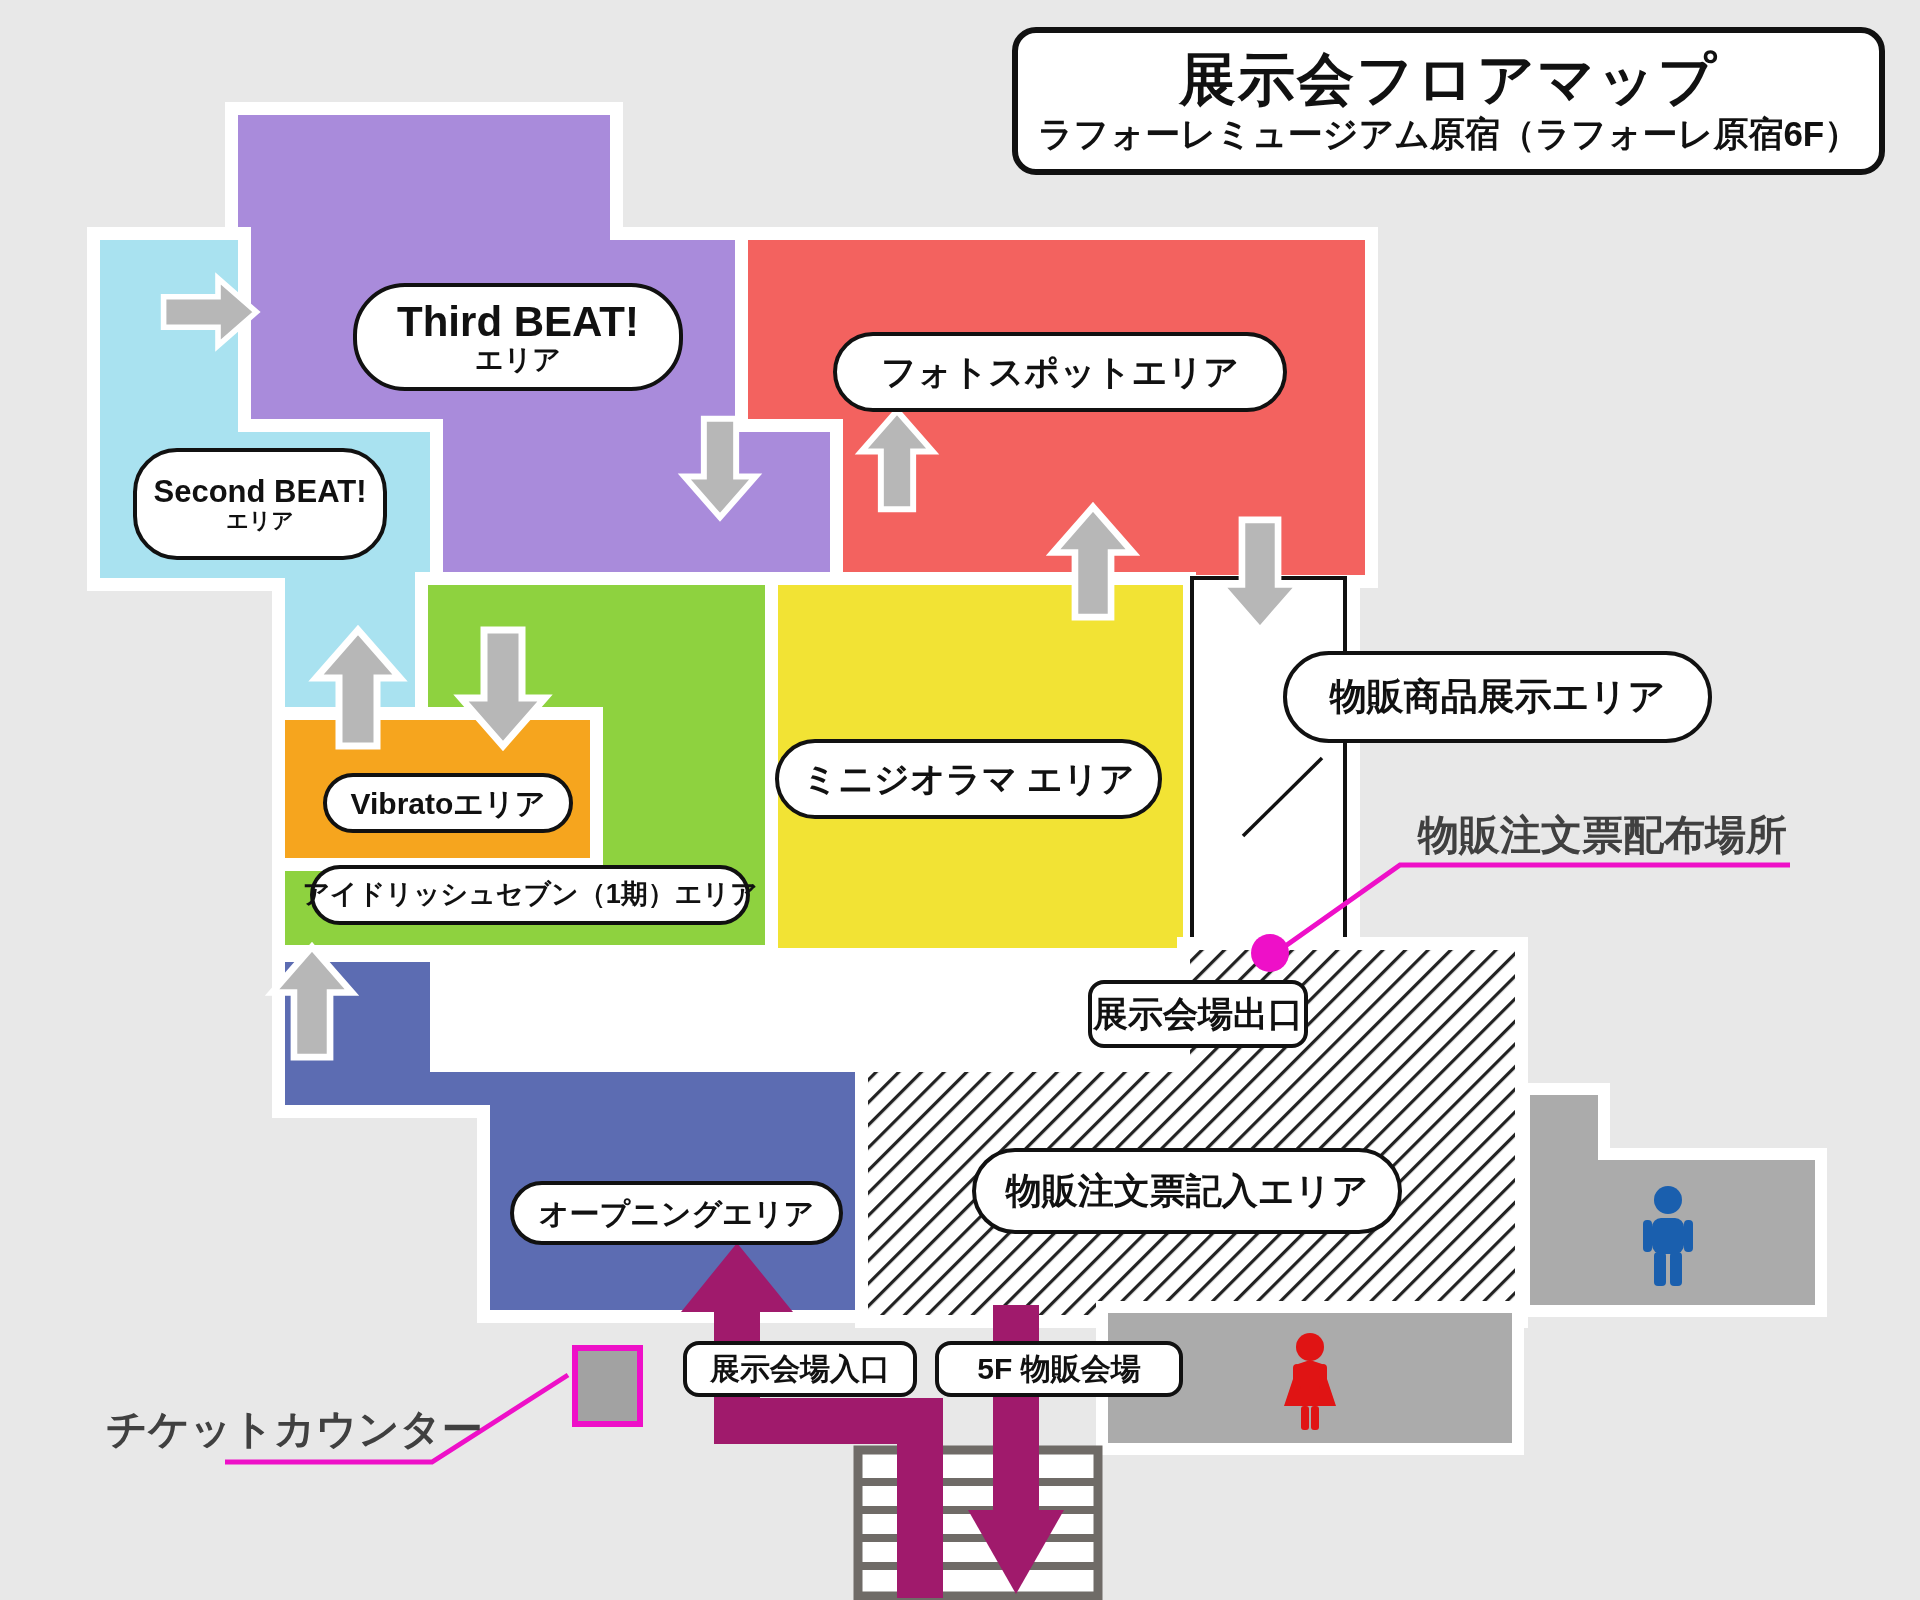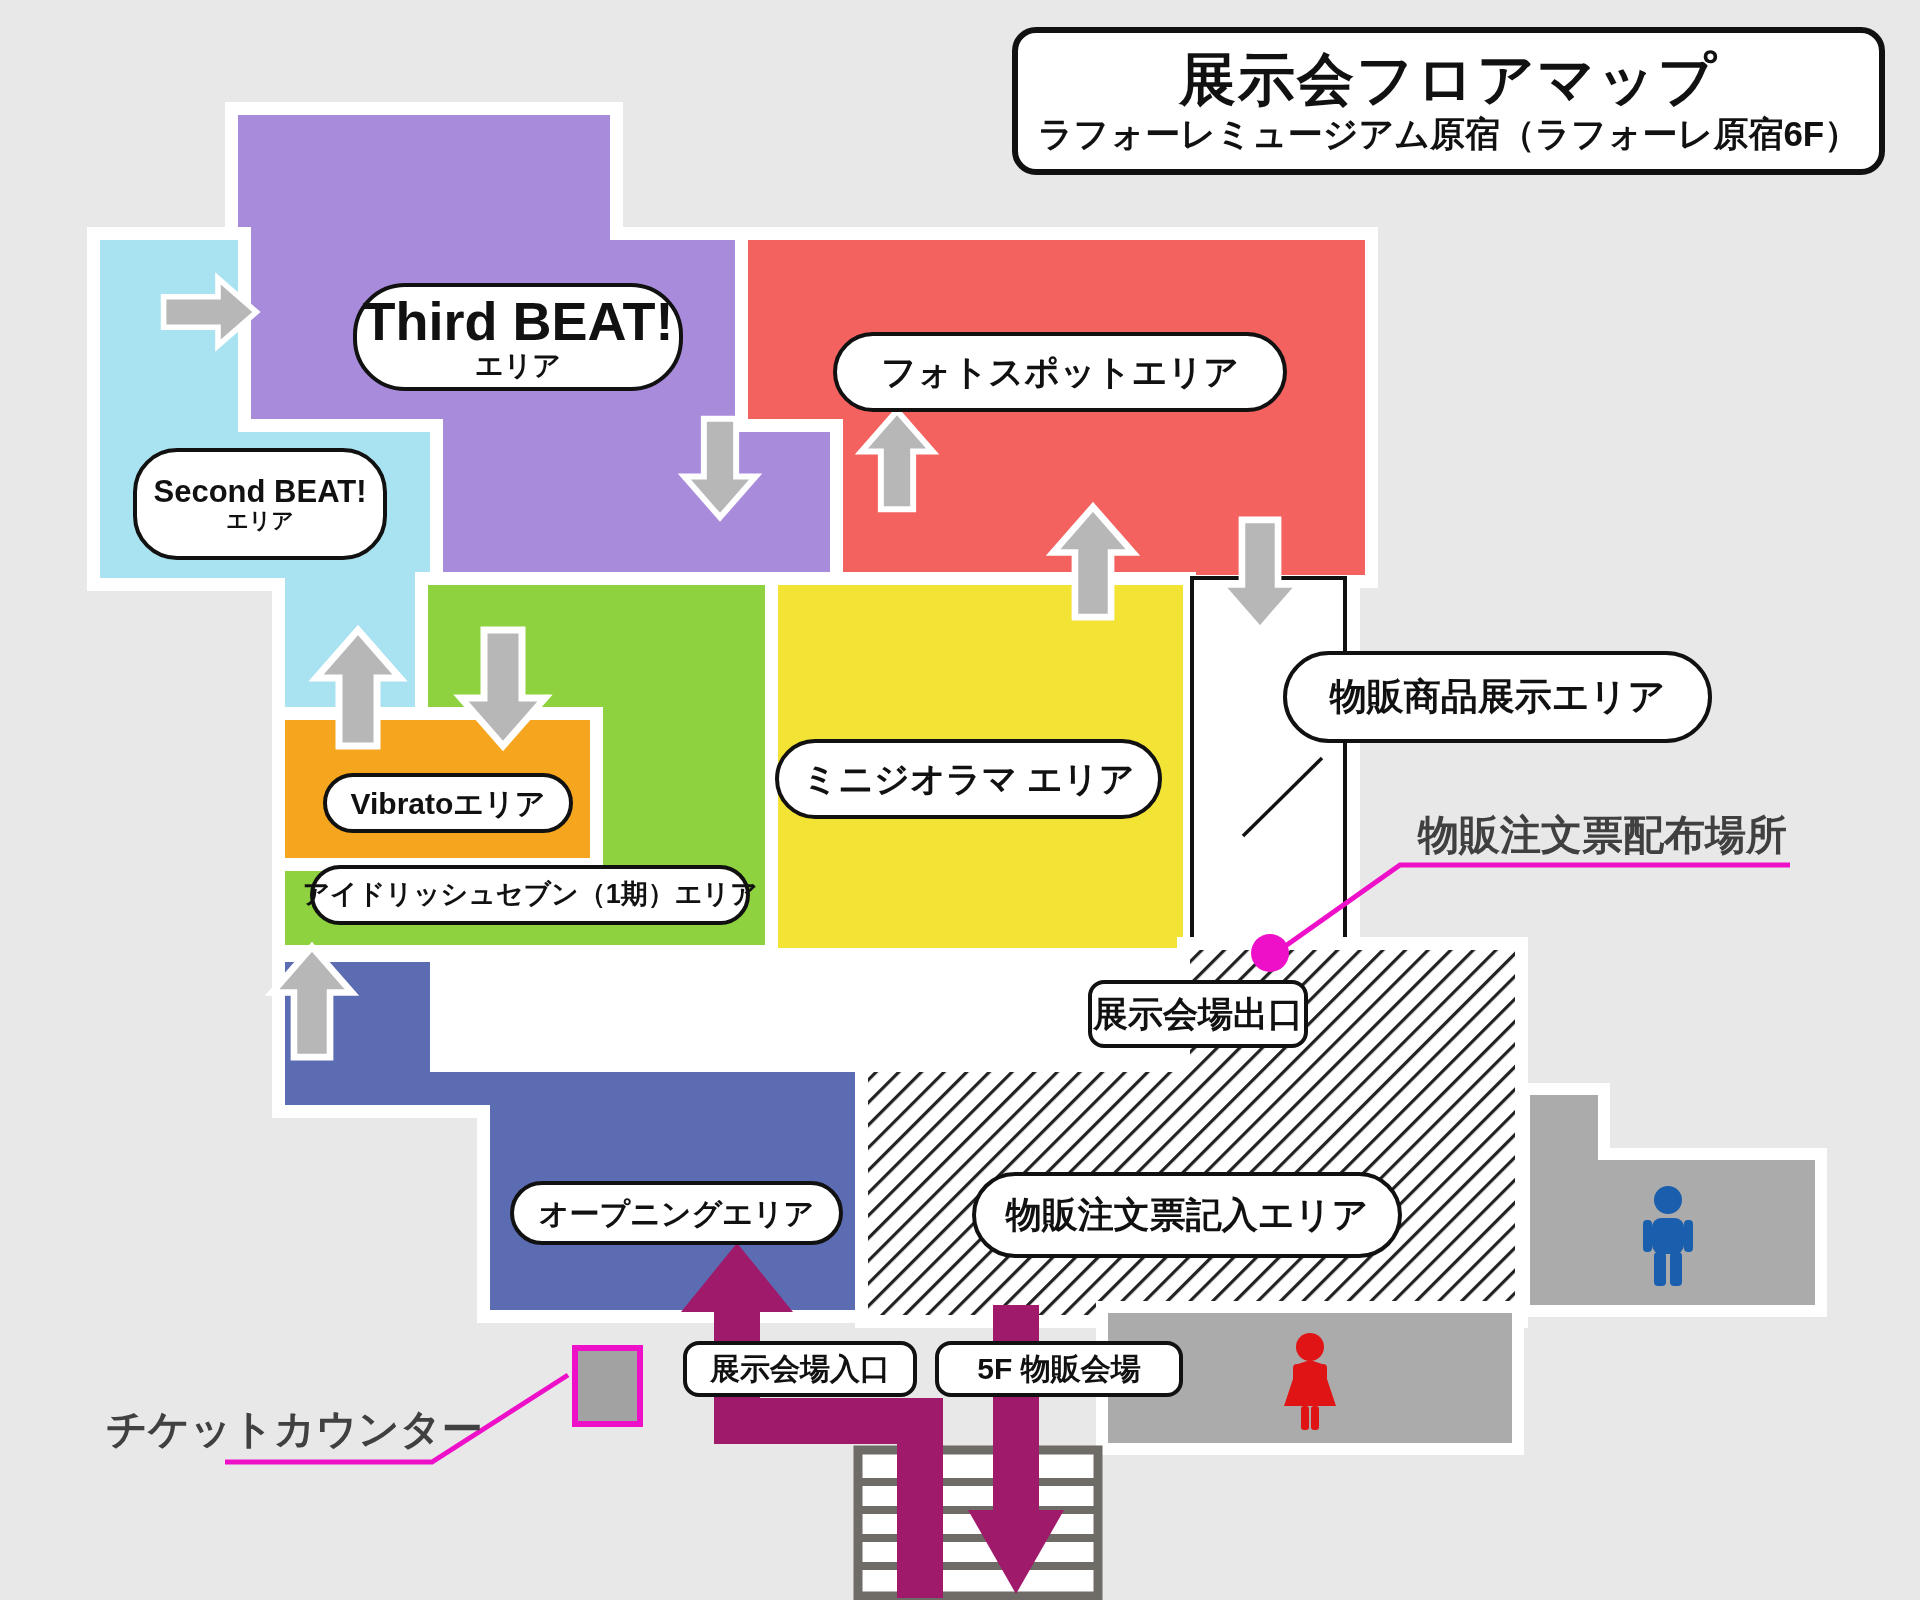--- a/index.html
+++ b/index.html
@@ -127,42 +127,42 @@
       <rect x="1311" y="1406" width="8" height="24" rx="3"></rect>
     </g>
   </svg>
 
   <div class="title-box abs" style="left:1012px;top:27px;width:873px;height:148px;">
     <div class="heading">展示会フロアマップ</div>
     <div class="subheading">ラフォーレミュージアム原宿（ラフォーレ原宿6F）</div>
   </div>
 
   <div class="bubble abs" style="left:353px;top:283px;width:330px;height:108px;border-radius:52px;">
-    <div style="font-size:54px;">Third BEAT!</div>
+    <div style="font-size:42px;">Third BEAT!</div>
     <div style="font-size:28px;">エリア</div>
   </div>
 
   <div class="bubble abs" style="left:133px;top:448px;width:254px;height:112px;border-radius:44px;">
     <div style="font-size:31px;">Second BEAT!</div>
     <div style="font-size:22px;">エリア</div>
   </div>
 
   <div class="bubble abs" style="left:833px;top:332px;width:454px;height:80px;font-size:35px;">フォトスポットエリア</div>
 
   <div class="bubble abs" style="left:323px;top:773px;width:250px;height:60px;font-size:30px;">Vibratoエリア</div>
 
   <div class="bubble abs" style="left:310px;top:865px;width:440px;height:60px;font-size:27px;">アイドリッシュセブン（1期）エリア</div>
 
   <div class="bubble abs" style="left:1283px;top:651px;width:429px;height:92px;font-size:37px;">物販商品展示エリア</div>
 
   <div class="bubble abs" style="left:775px;top:739px;width:387px;height:80px;font-size:35px;">ミニジオラマ エリア</div>
 
   <div class="bubble abs" style="left:510px;top:1181px;width:333px;height:64px;font-size:30px;">オープニングエリア</div>
 
-  <div class="bubble abs" style="left:972px;top:1148px;width:430px;height:86px;font-size:36px;margin-top:24px;">物販注文票記入エリア</div>
+  <div class="bubble abs" style="left:972px;top:1148px;width:430px;height:86px;font-size:36px;">物販注文票記入エリア</div>
 
   <div class="tag abs" style="left:1088px;top:980px;width:220px;height:68px;font-size:35px;">展示会場出口</div>
 
   <div class="tag abs" style="left:683px;top:1341px;width:234px;height:56px;font-size:30px;">展示会場入口</div>
 
   <div class="tag abs" style="left:935px;top:1341px;width:248px;height:56px;font-size:30px;">5F 物販会場</div>
 
   <div class="plain-text abs" style="left:1418px;top:808px;font-size:41px;">物販注文票配布場所</div>
 
   <div class="plain-text abs" style="left:106px;top:1402px;font-size:41px;">チケットカウンター</div>

